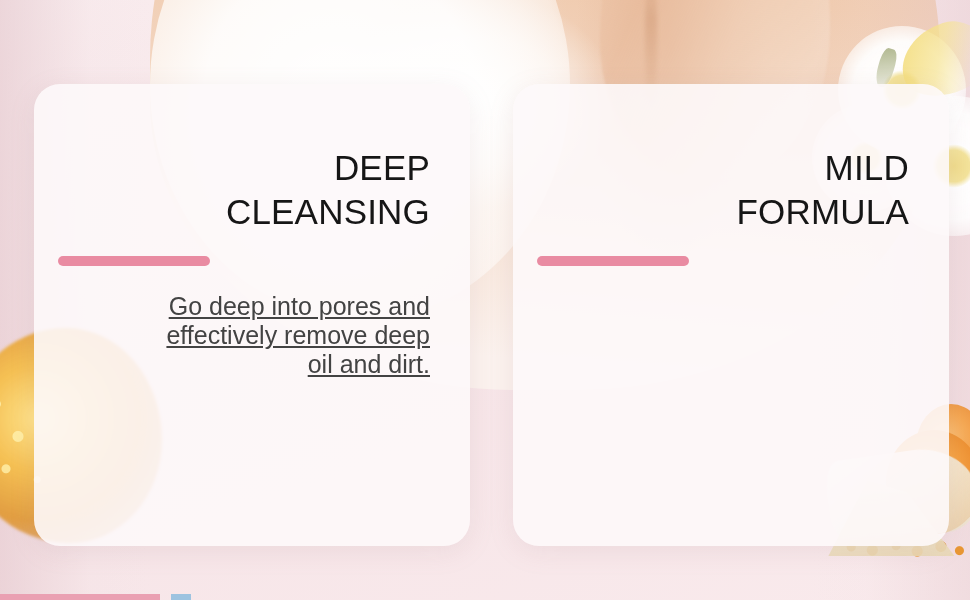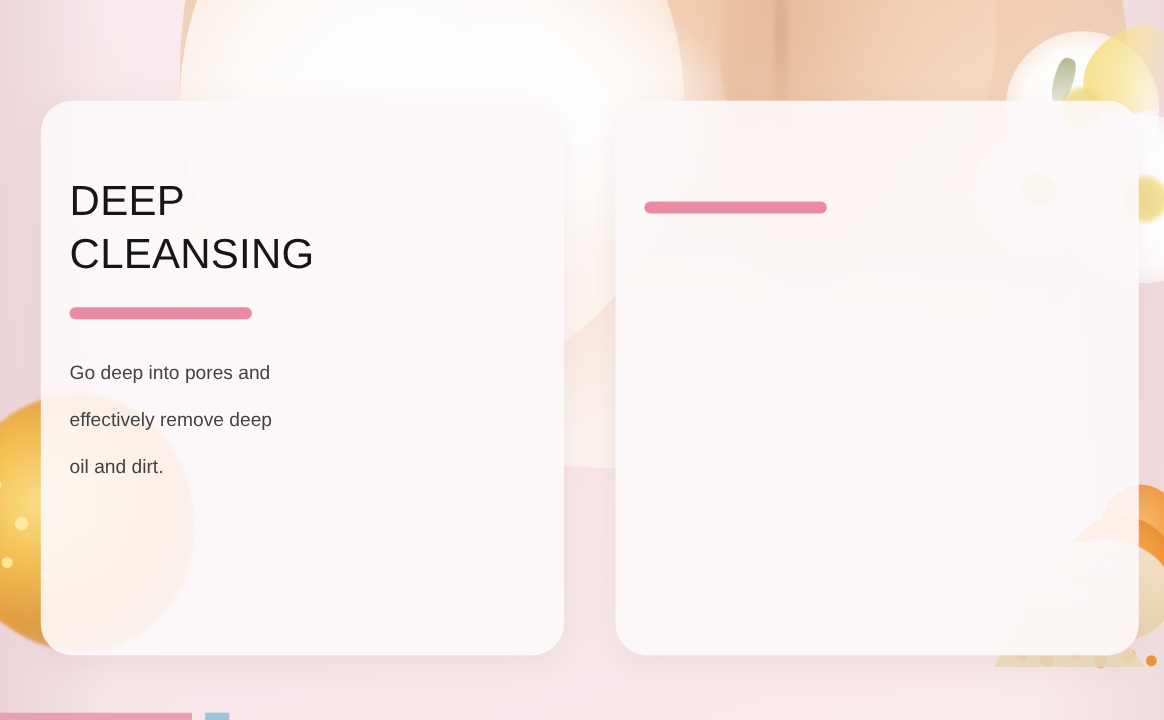--- a/index.html
+++ b/index.html
@@ -13,20 +13,21 @@
     font-family: "Liberation Sans", sans-serif;
     background: #f7e8ea;
   }
 
   #stage {
     position: relative;
     width: 970px;
     height: 600px;
     overflow: hidden;
     background: linear-gradient(160deg, #f9ecee 0%, #f6e4e7 45%, #f9eaec 100%);
+    text-align: right;
   }
 
   
 
   .bg-layer {
     position: absolute;
     pointer-events: none;
   }
 
   
@@ -195,24 +196,25 @@
     width: 152px;
     height: 10px;
     border-radius: 6px;
     background: #e98ba2;
     margin: 22px 0 26px 0;
   }
 
   .card-body {
     margin: 0;
     color: #434343;
-    font-size: 16px;
-    line-height: 39px;
+    font-size: 25px;
+    line-height: 29px;
     font-weight: 400;
     white-space: pre-line;
+    text-decoration: underline;
   }
 
   
   .bottom-pink-bar {
     position: absolute;
     left: 0; bottom: 0;
     width: 160px; height: 6px;
     background: #eaa0b2;
   }
   .bottom-blue-chip {
@@ -256,20 +258,22 @@
 CLEANSING</h2>
       <div class="accent-bar"></div>
       <p class="card-body">Go deep into pores and
 effectively remove deep
 oil and dirt.</p>
     </div>
   </div>
 
   <div class="card card-right">
     <div class="card-inner">
+      <h2 class="card-title">MILD
+FORMULA</h2>
       <div class="accent-bar"></div>
     </div>
   </div>
 
   <div class="bottom-pink-bar"></div>
   <div class="bottom-blue-chip"></div>
 
 </div>
 
 </body></html>

